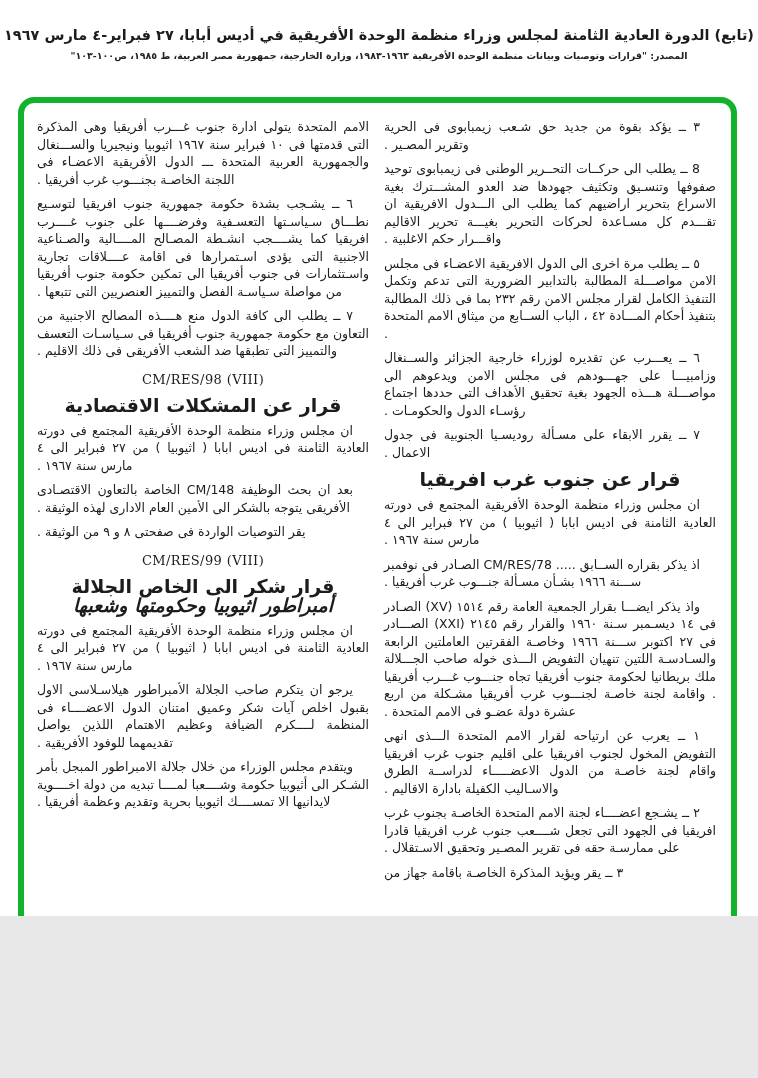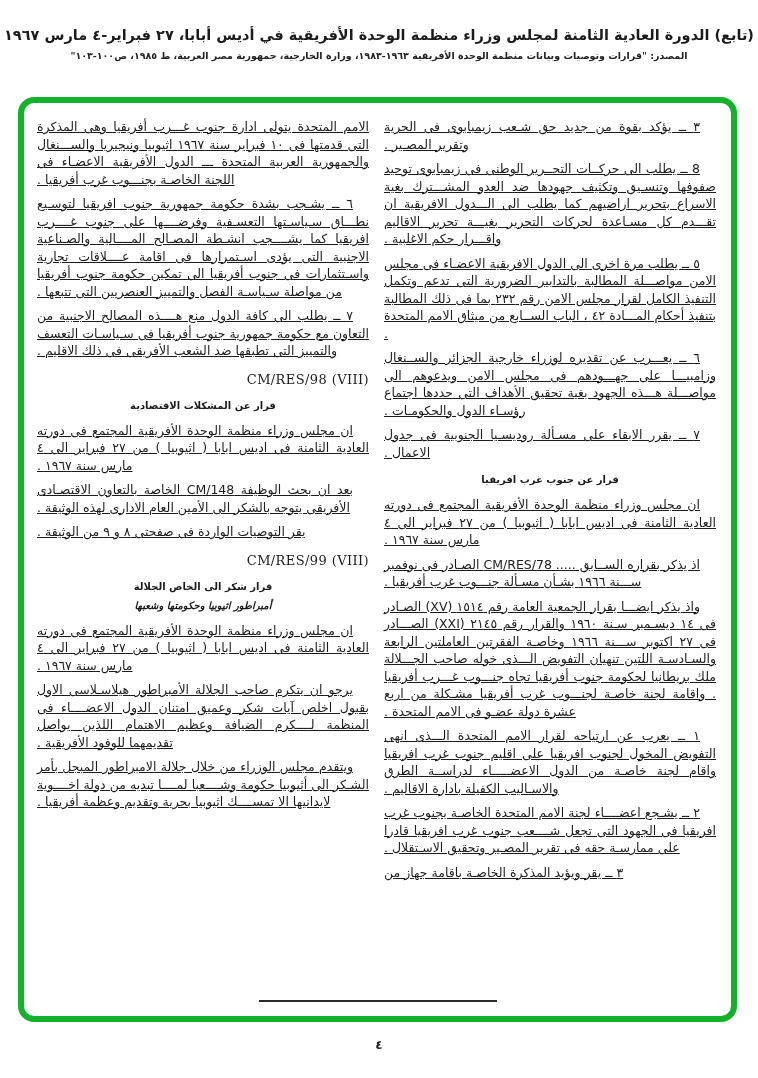--- a/index.html
+++ b/index.html
@@ -1,18 +1,18 @@
 <!DOCTYPE html>
 <html lang="ar"><head>
 <meta charset="utf-8">
 <style>
   html,body{margin:0;padding:0;background:#e8e8e8;}
   .page{
     position:relative;
-    width:758px;height:1078px;
+    width:758px;height:916px;
     background:#ffffff;
     font-family:"DejaVu Sans",sans-serif;
     color:#1c1c1c;
     overflow:hidden;
   }
   
   .header{position:absolute;top:24px;left:0;width:758px;text-align:center;direction:rtl;}
   .header-title{font-size:14.5px;font-weight:bold;letter-spacing:0;line-height:22px;}
   .header-source{font-size:9.5px;font-weight:bold;margin-top:4px;color:#222;}
   
@@ -33,33 +33,32 @@
   .col{width:339px;box-sizing:border-box;}
   
   .item{
     direction:rtl;
     font-size:12.5px;
     line-height:17.5px;
     text-align:justify;
     text-align-last:left;
     text-indent:16px;
     margin:7px 0 0 0;
-    text-decoration:underline;
   }
   .item.first{margin-top:2px;}
   .item.noindent{text-indent:0;}
   .rescode{
-    direction:ltr;text-align:right;
+    direction:ltr;text-align:center;
     font-family:"DejaVu Serif",serif;
     font-size:13px;letter-spacing:.4px;
     margin:12px 0 0 0;
   }
   .restitle{
     direction:rtl;text-align:center;
-    font-size:10px;font-weight:bold;
+    font-size:19px;font-weight:bold;
     line-height:19px;
     margin:9px 0 4px 0;
   }
   .restitle .t2{display:block;font-style:italic;}
   
   .footrule{
     position:absolute;left:50%;bottom:14px;
     width:238px;height:2px;margin-left:-119px;
     background:#2a2a2a;
   }

